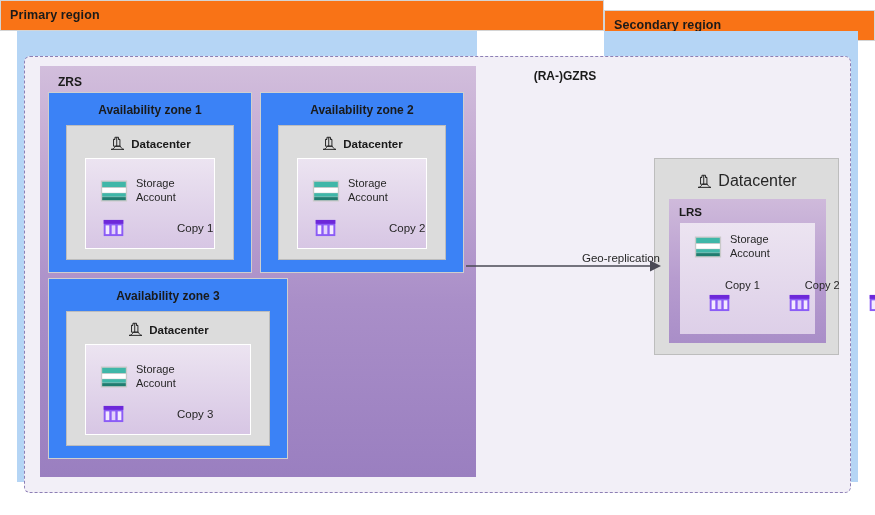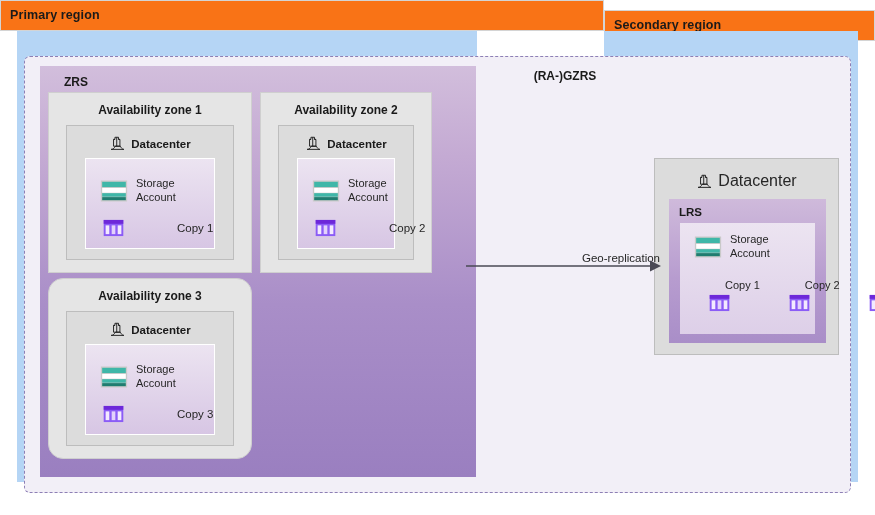--- a/index.html
+++ b/index.html
@@ -40,32 +40,32 @@
     white-space:nowrap;
   }
 
   
   #zrs-box{
     position:absolute;left:40px;top:66px;width:436px;height:411px;
     background:linear-gradient(180deg,#d2bedc 0%,#c4aad3 22%,#a98ec8 58%,#9a7fc0 100%);
     box-sizing:border-box;
   }
   #zrs-label{
-    position:absolute;left:24px;top:9px;
+    position:absolute;left:18px;top:9px;
     font-size:12px;font-weight:bold;color:#1a1a1a;
   }
 
   
   .az-card{
-    position:absolute;background:#e5e5e5;border:1px solid #cfcfcf;
+    position:absolute;background:#3b82f6;border:1px solid #cfcfcf;
     box-sizing:border-box;
   }
   #az1{left:48px;top:92px;width:204px;height:181px;}
-  #az2{left:260px;top:92px;width:172px;height:181px;padding-left:46px;}
-  #az3{left:48px;top:278px;width:204px;height:181px;border-radius:15px;}
+  #az2{left:260px;top:92px;width:204px;height:181px;padding-left:46px;}
+  #az3{left:48px;top:278px;width:240px;height:181px;}
   .az-title{
     position:absolute;left:0;top:10px;width:100%;text-align:center;
     font-size:12px;font-weight:bold;color:#1a1a1a;
   }
 
   
   .dc-panel{
     position:absolute;left:17px;top:32px;right:17px;bottom:12px;
     background:#dcdcdc;border:1px solid #bdbdbd;box-sizing:border-box;
   }

